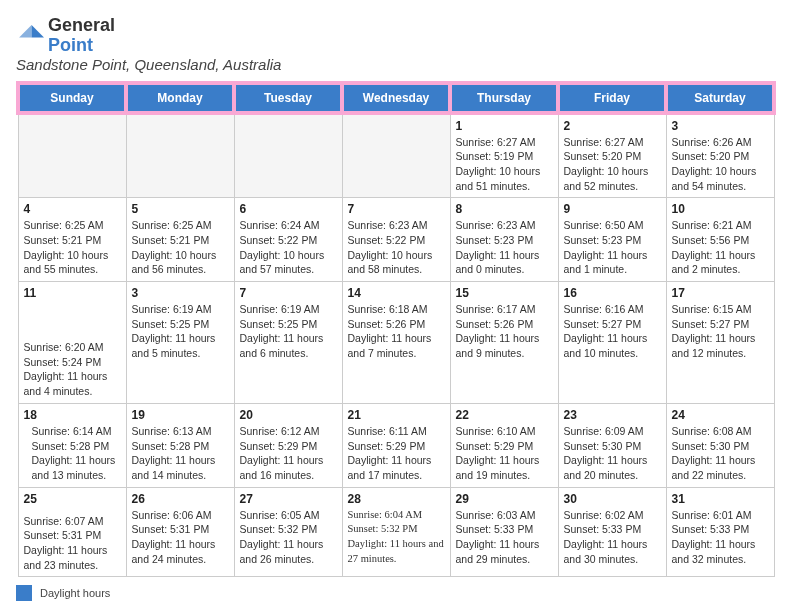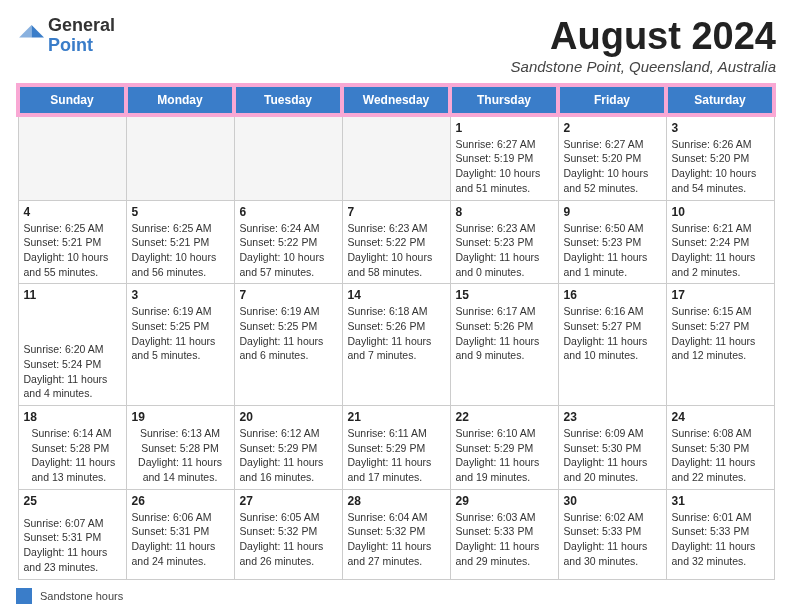--- a/index.html
+++ b/index.html
@@ -8,20 +8,21 @@
       background: #fff;
       width: 792px;
       min-height: 612px;
       padding: 16px;
     }
     .header-area {
       display: flex;
       justify-content: space-between;
       align-items: flex-start;
       margin-bottom: 8px;
+      flex-direction: column;
     }
     .logo {
       display: flex;
       align-items: center;
       gap: 4px;
     }
     .logo-text-general {
       font-size: 18px;
       font-weight: bold;
       color: #333;
@@ -113,21 +114,20 @@
     <div>
       <div>
         <span class="logo-text-general">General</span>
       </div>
       <div>
         <span class="logo-text-blue">Point</span>
       </div>
     </div>
   </div>
   <div class="title-area">
-    <div class="month-title">August 2024</div>
     <div class="subtitle">Sandstone Point, Queensland, Australia</div>
   </div>
 </div>
 
 <table class="calendar-table">
   <thead>
     <tr id="weekday-header">
         <th>Sunday</th>
         <th>Monday</th>
         <th>Tuesday</th>
@@ -195,21 +195,21 @@
         </td>
         <td>
           <span class="day-number">9</span>
           <div class="day-info" style="white-space: pre-line;">Sunrise: 6:50 AM
 Sunset: 5:23 PM
 Daylight: 11 hours and 1 minute.</div>
         </td>
         <td>
           <span class="day-number">10</span>
           <div class="day-info" style="white-space: pre-line;">Sunrise: 6:21 AM
-Sunset: 2:24 PM
+Sunset: 5:56 PM
 Daylight: 11 hours and 2 minutes.</div>
         </td>
       </tr>
       <tr>
         <td>
           <span class="day-number">11</span>
           <div class="day-info" style="white-space: pre-line; margin-top: 40px;">Sunrise: 6:20 AM
 Sunset: 5:24 PM
 Daylight: 11 hours and 4 minutes.</div>
         </td>
@@ -252,21 +252,21 @@
       </tr>
       <tr>
         <td>
           <span class="day-number">18</span>
           <div class="day-info" style="white-space: pre-line; margin-left: 8px;">Sunrise: 6:14 AM
 Sunset: 5:28 PM
 Daylight: 11 hours and 13 minutes.</div>
         </td>
         <td>
           <span class="day-number">19</span>
-          <div class="day-info" style="white-space: pre-line; text-align: center;">Sunrise: 6:13 AM
+          <div class="day-info" style="white-space: pre-line;">Sunrise: 6:13 AM
 Sunset: 5:28 PM
 Daylight: 11 hours and 14 minutes.</div>
         </td>
         <td>
           <span class="day-number">20</span>
           <div class="day-info" style="white-space: pre-line;">Sunrise: 6:12 AM
 Sunset: 5:29 PM
 Daylight: 11 hours and 16 minutes.</div>
         </td>
         <td>
@@ -308,21 +308,21 @@
 Daylight: 11 hours and 24 minutes.</div>
         </td>
         <td>
           <span class="day-number">27</span>
           <div class="day-info" style="white-space: pre-line;">Sunrise: 6:05 AM
 Sunset: 5:32 PM
 Daylight: 11 hours and 26 minutes.</div>
         </td>
         <td>
           <span class="day-number">28</span>
-          <div class="day-info" style="white-space: pre-line;">Sunrise: 6:04 AM
+          <div class="day-info" style="white-space: pre-line; font-family: Liberation Serif, serif;">Sunrise: 6:04 AM
 Sunset: 5:32 PM
 Daylight: 11 hours and 27 minutes.</div>
         </td>
         <td>
           <span class="day-number">29</span>
           <div class="day-info" style="white-space: pre-line;">Sunrise: 6:03 AM
 Sunset: 5:33 PM
 Daylight: 11 hours and 29 minutes.</div>
         </td>
         <td>
@@ -336,14 +336,14 @@
           <div class="day-info" style="white-space: pre-line;">Sunrise: 6:01 AM
 Sunset: 5:33 PM
 Daylight: 11 hours and 32 minutes.</div>
         </td>
       </tr>
     </tbody>
 </table>
 
 <div class="footer-legend">
   <div class="legend-box" style="background:#3a7dc9;"></div>
-  <span>Sandstone hours</span>
+  <span>Daylight hours</span>
 </div>
 
 </body></html>

